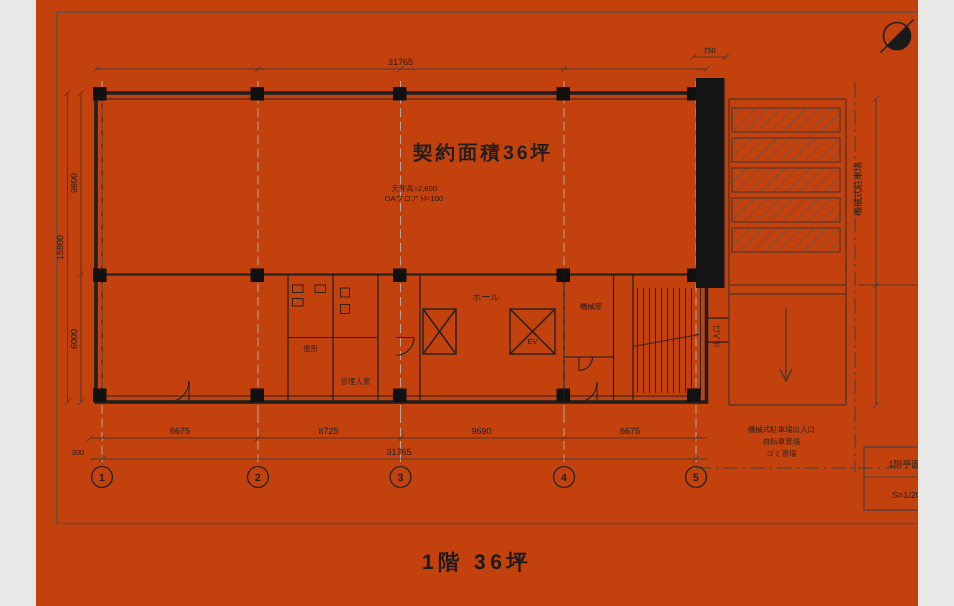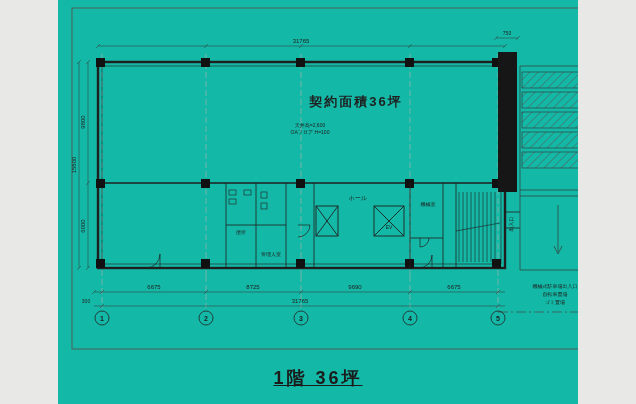--- a/index.html
+++ b/index.html
@@ -1,34 +1,33 @@
 <!DOCTYPE html>
 <html><head>
 <meta charset="utf-8">
 <style>
   html,body{margin:0;padding:0;background:#e8e8e6;}
   .page{
     position:relative;
-    width:520px;height:404px;
-    background:#14b8a6;
+    width:588px;height:404px;
+    background:#c2410c;
     font-family:"Liberation Sans", sans-serif;
     overflow:hidden;
     margin:0 auto;
   }
   svg{position:absolute;left:0;top:0;}
   .caption{
     position:absolute;
     left:0;right:0;top:366px;
     text-align:center;
-    font-size:18px;
+    font-size:14px;
     font-weight:bold;
     letter-spacing:3px;
     color:#1b1b1b;
     font-family:"Liberation Sans", sans-serif;
-    text-decoration:underline;
   }
   text{fill:#1f1f1f;font-family:"Liberation Sans", sans-serif;}
   .t-big{font-size:13px;font-weight:bold;letter-spacing:2px;}
   .t-sm{font-size:6px;}
   .t-xs{font-size:5px;}
   .t-dim{font-size:6px;fill:#222;}
   .t-grid{font-size:7px;font-weight:bold;}
 </style>
 </head>
 <body>

